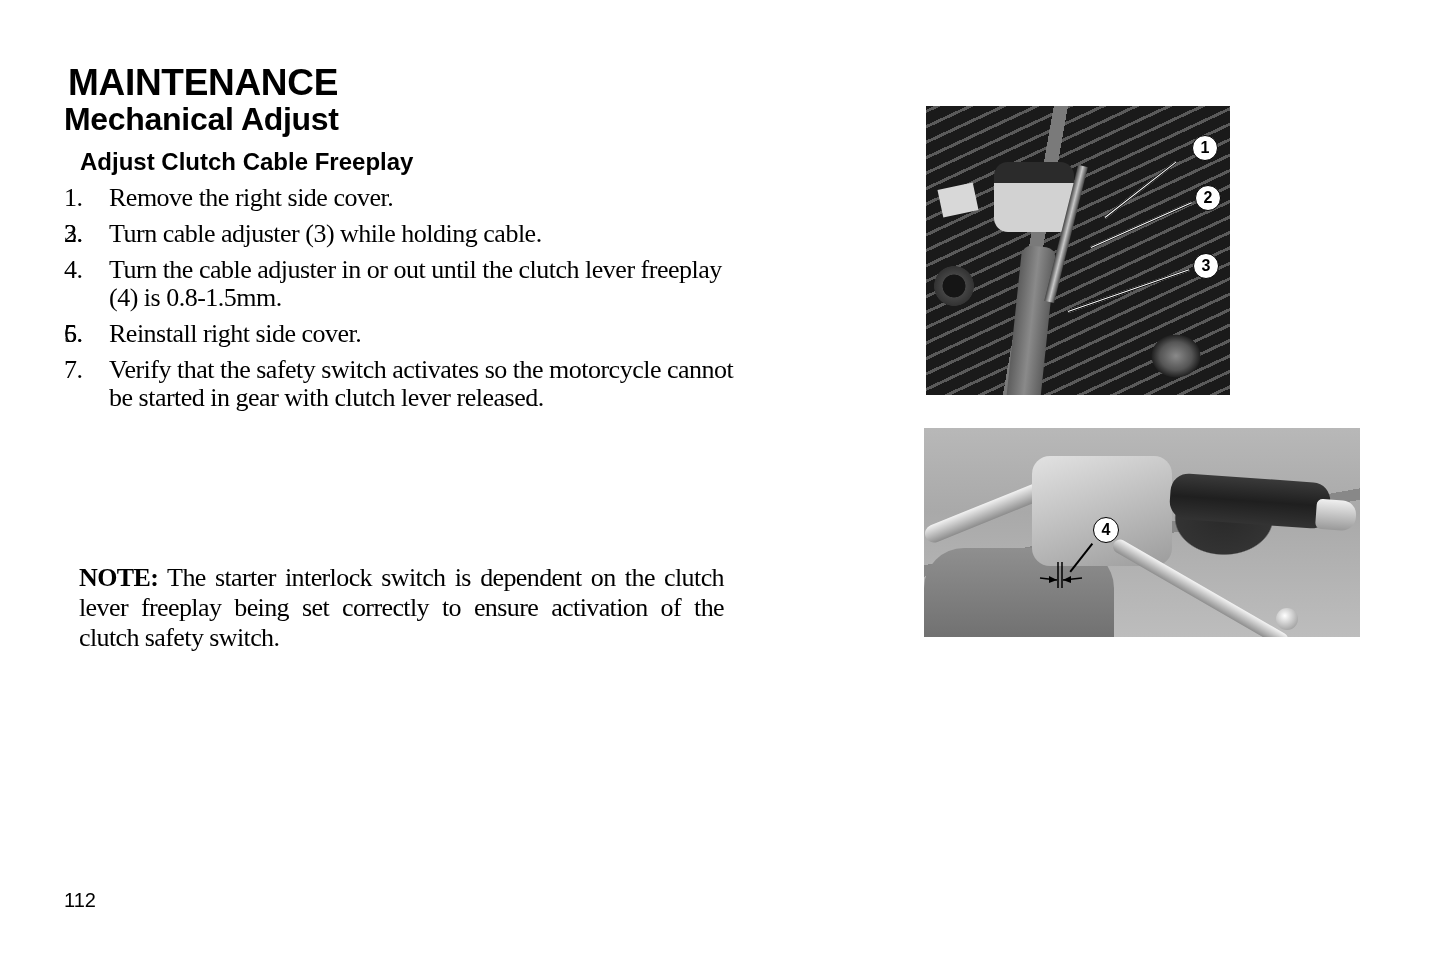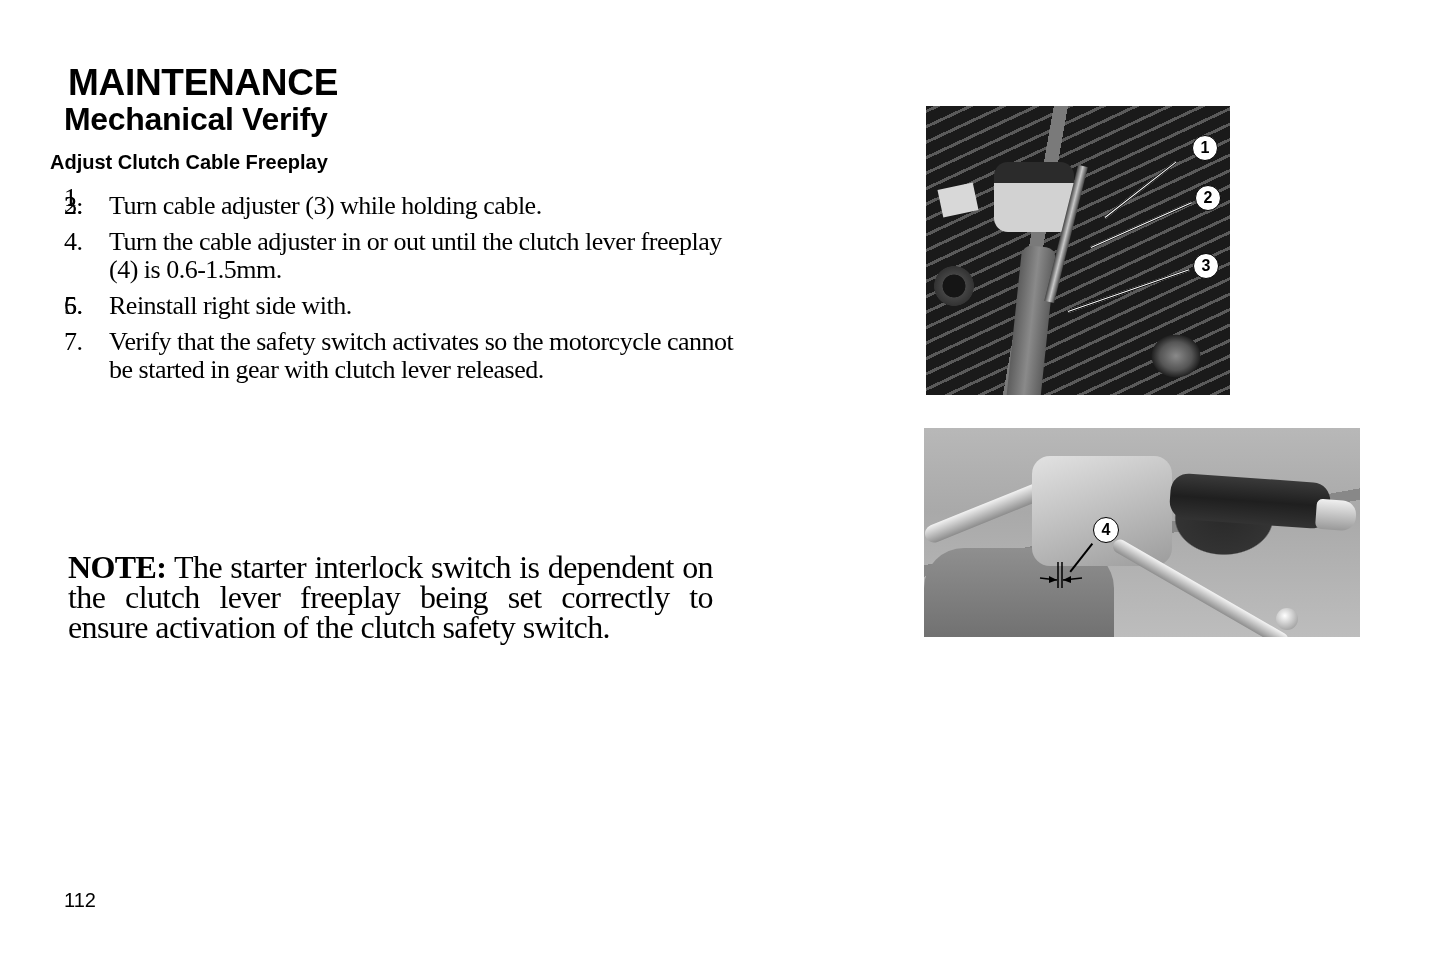--- a/index.html
+++ b/index.html
@@ -31,25 +31,25 @@
       top: 100px;
       font-family: "Liberation Sans", sans-serif;
       font-weight: bold;
       font-size: 32px;
       line-height: 38px;
       margin: 0;
       letter-spacing: -0.3px;
     }
     .heading-section {
       position: absolute;
-      left: 50px;
+      left: 80px;
       top: 146px;
       font-family: "Liberation Sans", sans-serif;
       font-weight: bold;
-      font-size: 20px;
+      font-size: 24px;
       line-height: 32px;
       margin: 0;
     }
     .steps {
       position: absolute;
       left: 64px;
       top: 184px;
       width: 680px;
       margin: 0;
       padding: 0;
@@ -67,23 +67,23 @@
     .steps li .num {
       position: absolute;
       left: 0;
       top: 0;
     }
     .note {
       position: absolute;
       left: 64px;
       top: 548px;
       width: 645px;
-      margin: 4px;
+      margin: 15px;
       font-family: "Liberation Serif", serif;
-      font-size: 32px;
+      font-size: 26px;
       line-height: 30px;
       text-align: justify;
       letter-spacing: -0.6px;
     }
     .note b {
       font-weight: bold;
     }
     .page-number {
       position: absolute;
       left: 64px;
@@ -262,44 +262,45 @@
     }
     .gap-mark {
       position: absolute;
       z-index: 2;
     }
   </style>
 </head>
 <body>
 
 <h1 class="heading-main">MAINTENANCE</h1>
-<h2 class="heading-sub">Mechanical Verify</h2>
+<h2 class="heading-sub">Mechanical Adjust</h2>
 <h3 class="heading-section">Adjust Clutch Cable Freeplay</h3>
 
 <ol class="steps">
   <li>
     <span class="num">1.</span>
+    <span>Remove the right side cover.</span>
   </li>
   <li>
     <span class="num">2.</span>
   </li>
   <li>
     <span class="num">3.</span>
     <span>Turn cable adjuster (3) while holding cable.</span>
   </li>
   <li>
     <span class="num">4.</span>
-    <span>Turn the cable adjuster in or out until the clutch lever freeplay (4) is 0.6-1.5mm.</span>
+    <span>Turn the cable adjuster in or out until the clutch lever freeplay (4) is 0.8-1.5mm.</span>
   </li>
   <li>
     <span class="num">5.</span>
   </li>
   <li>
     <span class="num">6.</span>
-    <span>Reinstall right side with.</span>
+    <span>Reinstall right side cover.</span>
   </li>
   <li>
     <span class="num">7.</span>
     <span>Verify that the safety switch activates so the motorcycle cannot be started in gear with clutch lever released.</span>
   </li>
 </ol>
 
 <p class="note"><b>NOTE:</b><span> The starter interlock switch is dependent on the clutch lever freeplay being set correctly to ensure activation of the clutch safety switch.</span></p>
 
 <div class="figure fig-top">

